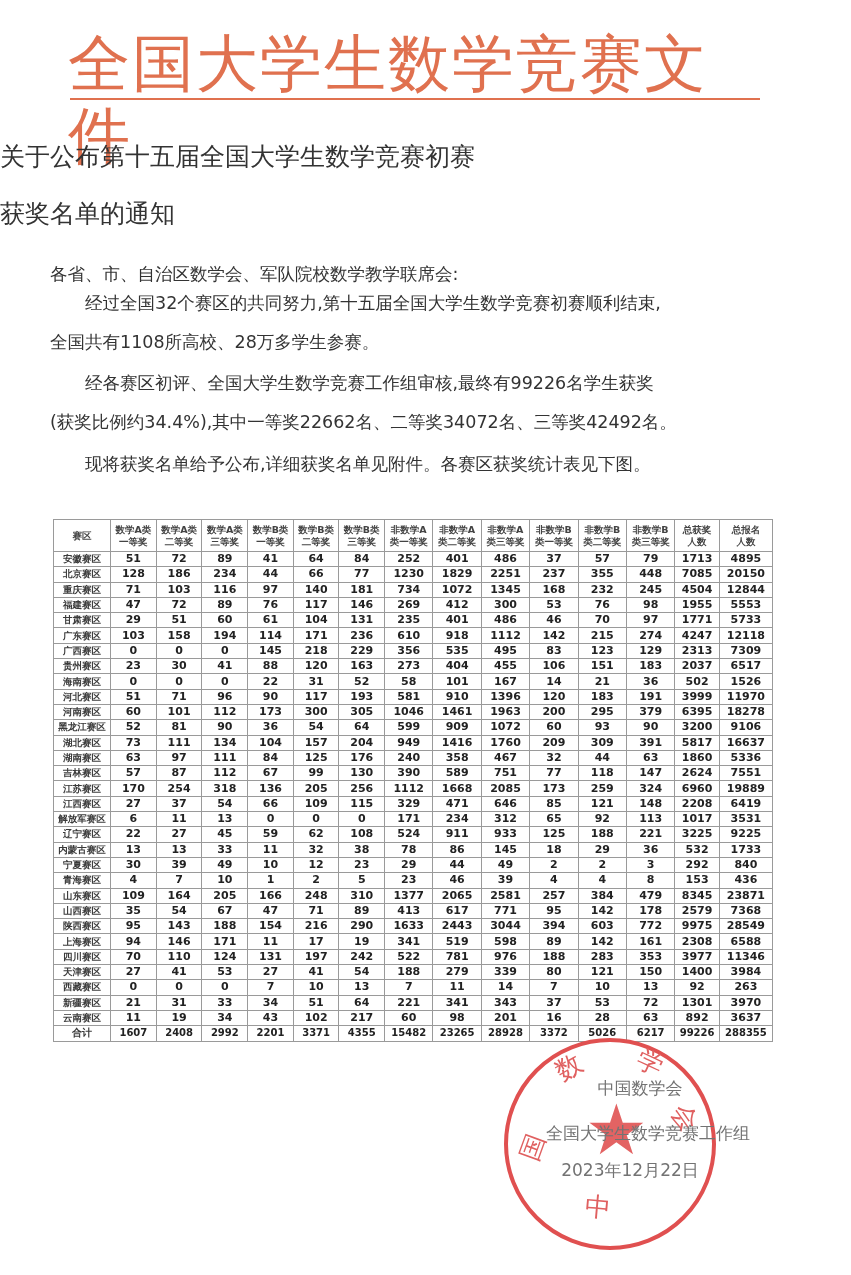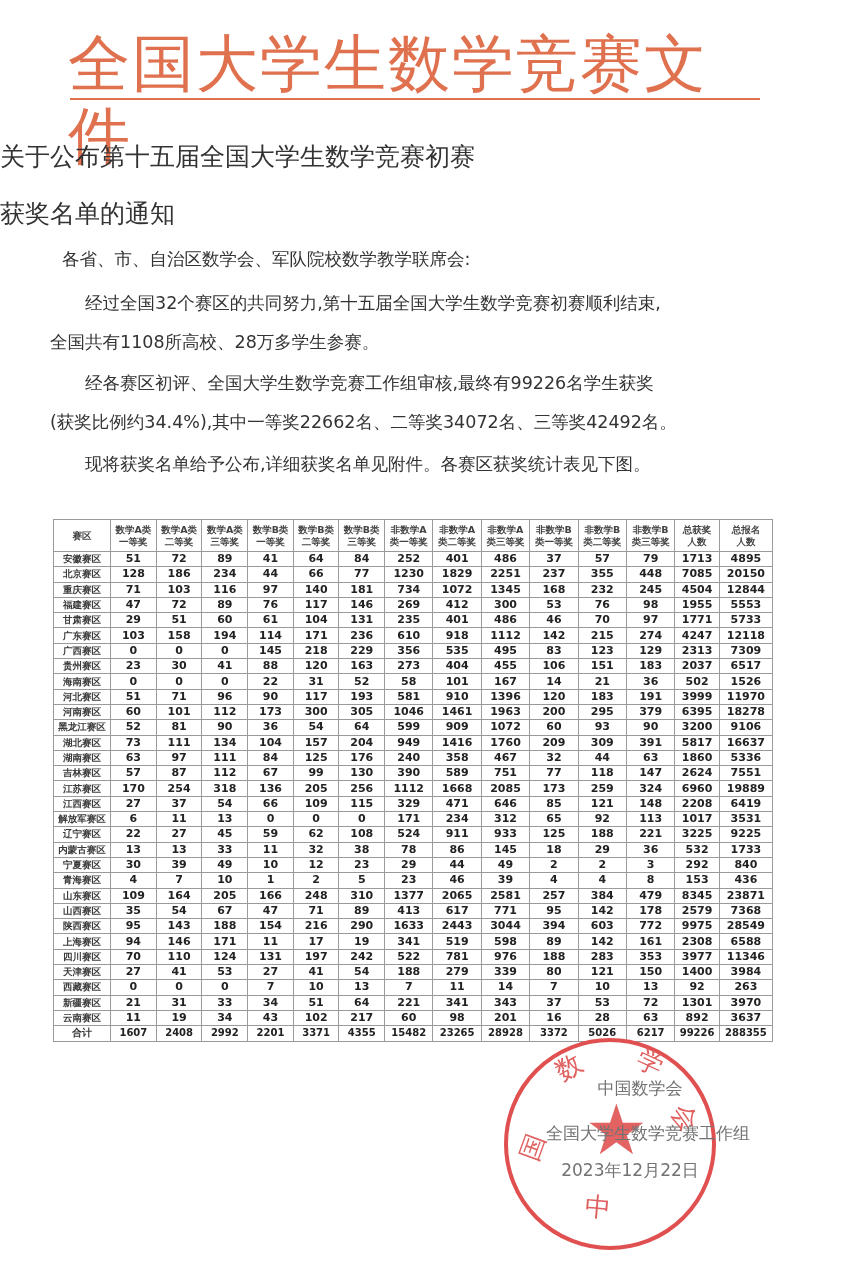--- a/index.html
+++ b/index.html
@@ -5,21 +5,21 @@
     html, body { margin: 0; padding: 0; background: #ffffff; }
     body { width: 851px; height: 1275px; position: relative; overflow: hidden;
            font-family: "DejaVu Serif", "Liberation Serif", serif; color: #2a2a2a; }
     .masthead { position: absolute; left: 68px; top: 28px; width: 700px; text-align: left;
                 font-family: "DejaVu Sans", sans-serif; font-size: 62px; color: #e0714f; letter-spacing: 2px; line-height: 72px; }
     .masthead-rule { position: absolute; left: 70px; top: 98px; width: 690px; height: 2px; background: #e0714f; }
     .title { position: absolute; left: 0; width: 851px; text-align: left; font-size: 25px; color: #333; font-family: "DejaVu Sans", sans-serif; }
     .title1 { top: 140px; }
     .title2 { top: 197px; }
     .p { position: absolute; left: 50px; width: 760px; font-size: 17.5px; color: #333; white-space: nowrap; font-family: "DejaVu Sans", sans-serif; }
-    .salutation { top: 247px; margin-left: 12px; }
+    .salutation { top: 262px; }
     .para1a { top: 291px; text-indent: 35px; }
     .para1b { top: 330px; }
     .para2a { top: 371px; text-indent: 35px; }
     .para2b { top: 410px; }
     .para3 { top: 452px; text-indent: 35px; }
     table.awards { position: absolute; left: 53px; top: 519px; width: 720px; border-collapse: collapse;
                    font-family: "DejaVu Sans", sans-serif; border-radius: 20px; }
     table.awards th, table.awards td { border: 1px solid #9a9a9a; text-align: center; padding: 0; }
     table.awards th { font-size: 9.5px; color: #444; font-weight: bold; height: 31px; line-height: 12px; }
     table.awards td { font-size: 11px; color: #222; height: 14.3px; line-height: 14px; font-weight: bold; }

